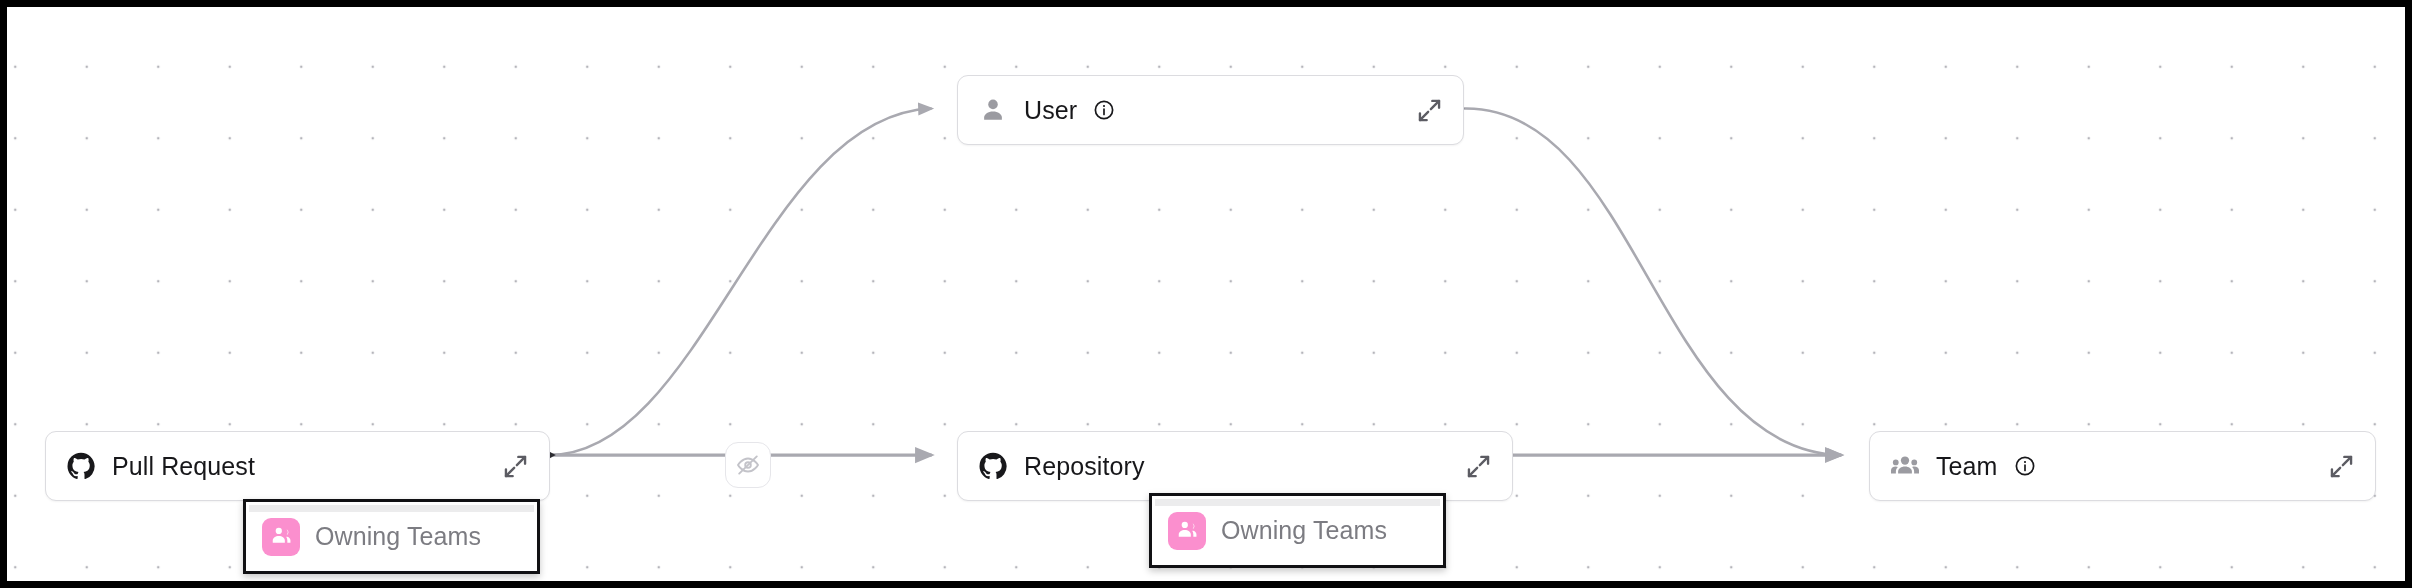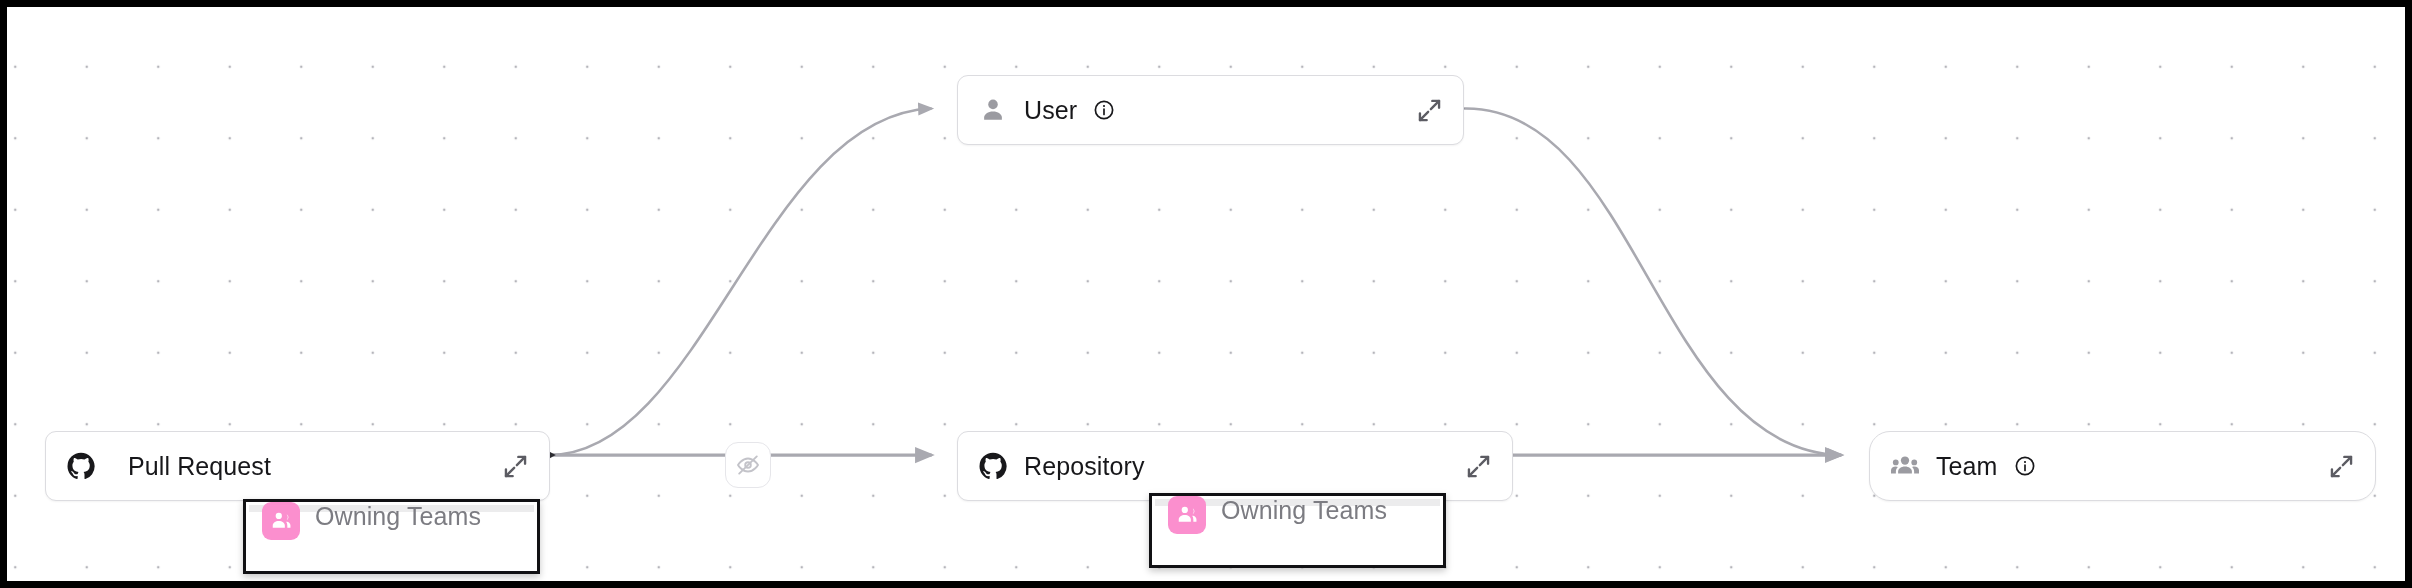--- a/index.html
+++ b/index.html
@@ -93,33 +93,33 @@
     flex: 0 0 auto;
     width: 27px;
     height: 27px;
     display: flex;
     align-items: center;
     justify-content: center;
   }
   .node-expand-icon svg { display: block; }
 
   
-  #node-pull-request { left: 38px;   top: 424px; width: 505px; height: 70px; gap: 16px; }
+  #node-pull-request { left: 38px;   top: 424px; width: 505px; height: 70px; }
   #node-user         { left: 950px;  top: 68px;  width: 507px; height: 70px; }
   #node-repository   { left: 950px;  top: 424px; width: 556px; height: 70px; }
-  #node-team         { left: 1862px; top: 424px; width: 507px; height: 70px; border-radius: 21px; }
+  #node-team         { left: 1862px; top: 424px; width: 507px; height: 70px; }
 
   
   .owning-chip {
     position: absolute;
     box-sizing: border-box;
     background: #ffffff;
     border: 3px solid #111114;
     display: flex;
-    align-items: flex-start;
+    align-items: center;
     padding: 0 18px 0 16px;
     box-shadow: 0 3px 7px rgba(0,0,0,0.22);
     z-index: 9;
   }
   .owning-chip-inner-line {
     position: absolute;
     left: 3px; right: 3px; top: 3px;
     height: 7px;
     background: #ececed;
     pointer-events: none;

